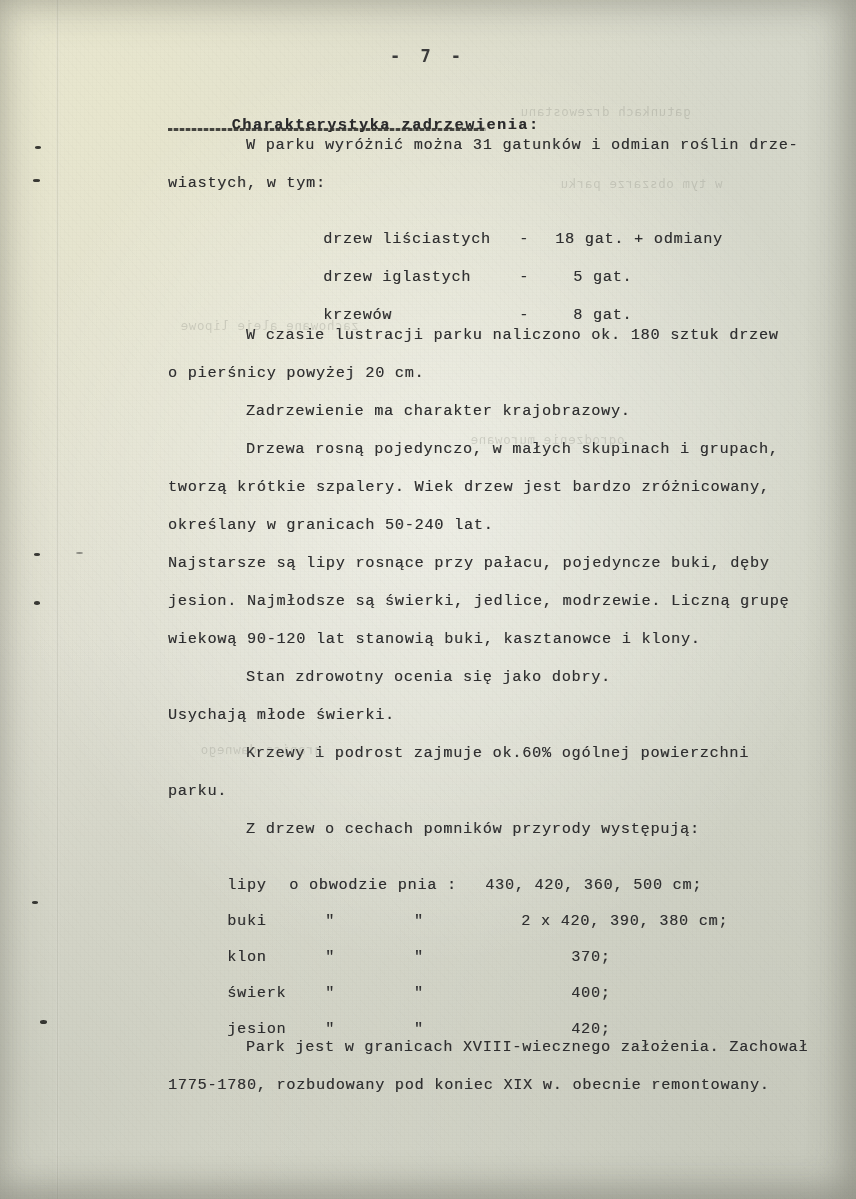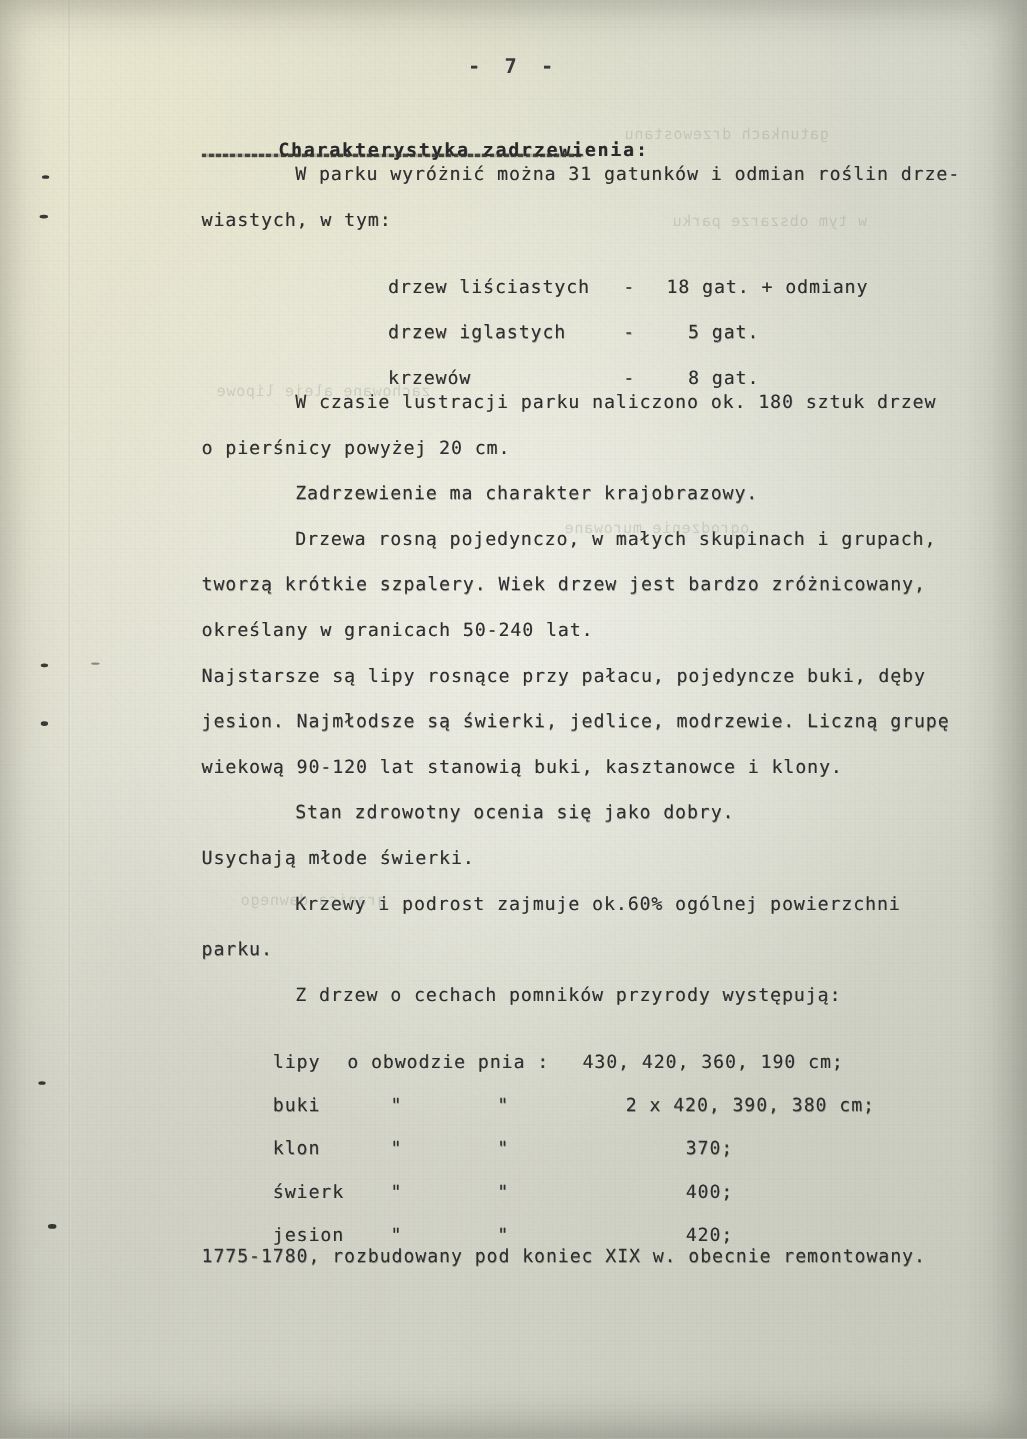--- a/index.html
+++ b/index.html
@@ -94,20 +94,21 @@
     font-weight: bold;
     letter-spacing: 5px;
     color: #3a3a3a;
   }
 
   .body {
     position: absolute;
     top: 98px;
     left: 168px;
     width: 672px;
+    font-family: Liberation Mono, monospace;
   }
 
   .line {
     position: relative;
     height: 38px;
     font-size: 15.2px;
     letter-spacing: 0.75px;
     white-space: pre;
     color: #2d2d2f;
     text-shadow: 0.35px 0.35px 0.4px rgba(55,55,52,0.45);
@@ -178,36 +179,37 @@
 
     <div class="line ind">Stan zdrowotny ocenia się jako dobry.</div>
     <div class="line">Usychają młode świerki.</div>
 
     <div class="line ind">Krzewy i podrost zajmuje ok.60% ogólnej powierzchni</div>
     <div class="line">parku.</div>
 
     <div class="line ind">Z drzew o cechach pomników przyrody występują:</div>
 
     <div class="line tight">
-      <span style="display:inline-block;width:62px">lipy</span><span style="display:inline-block;width:196px">o obwodzie pnia :</span><span>430, 420, 360, 190 cm;</span>
+      <span style="display:inline-block;width:62px">lipy</span><span style="display:inline-block;width:196px">o obwodzie pnia :</span><span>430, 420, 360, 500 cm;</span>
     </div>
     <div class="line tight">
       <span style="display:inline-block;width:62px">buki</span><span style="display:inline-block;width:196px;padding-left:36px;box-sizing:border-box">"        "</span><span style="display:inline-block;padding-left:36px">2 x 420, 390, 380 cm;</span>
     </div>
     <div class="line tight">
       <span style="display:inline-block;width:62px">klon</span><span style="display:inline-block;width:196px;padding-left:36px;box-sizing:border-box">"        "</span><span style="display:inline-block;padding-left:86px">370;</span>
     </div>
     <div class="line tight">
       <span style="display:inline-block;width:62px">świerk</span><span style="display:inline-block;width:196px;padding-left:36px;box-sizing:border-box">"        "</span><span style="display:inline-block;padding-left:86px">400;</span>
     </div>
     <div class="line tight">
       <span style="display:inline-block;width:62px">jesion</span><span style="display:inline-block;width:196px;padding-left:36px;box-sizing:border-box">"        "</span><span style="display:inline-block;padding-left:86px">420;</span>
     </div>
 
 
+    <div class="line ind">Park jest w granicach XVIII-wiecznego założenia. Zachował</div>
     <div class="line">1775-1780, rozbudowany pod koniec XIX w. obecnie remontowany.</div>
 
   </div>
 
   <div class="showthrough" style="top:104px;  left:520px;">gatunkach drzewostanu</div>
   <div class="showthrough" style="top:176px;  left:560px;">w tym obszarze parku</div>
   <div class="showthrough" style="top:318px;  left:180px;">zachowane aleje lipowe</div>
   <div class="showthrough" style="top:432px;  left:470px;">ogrodzenie murowane</div>
   <div class="showthrough" style="top:742px;  left:200px;">granica dawnego</div>
 

